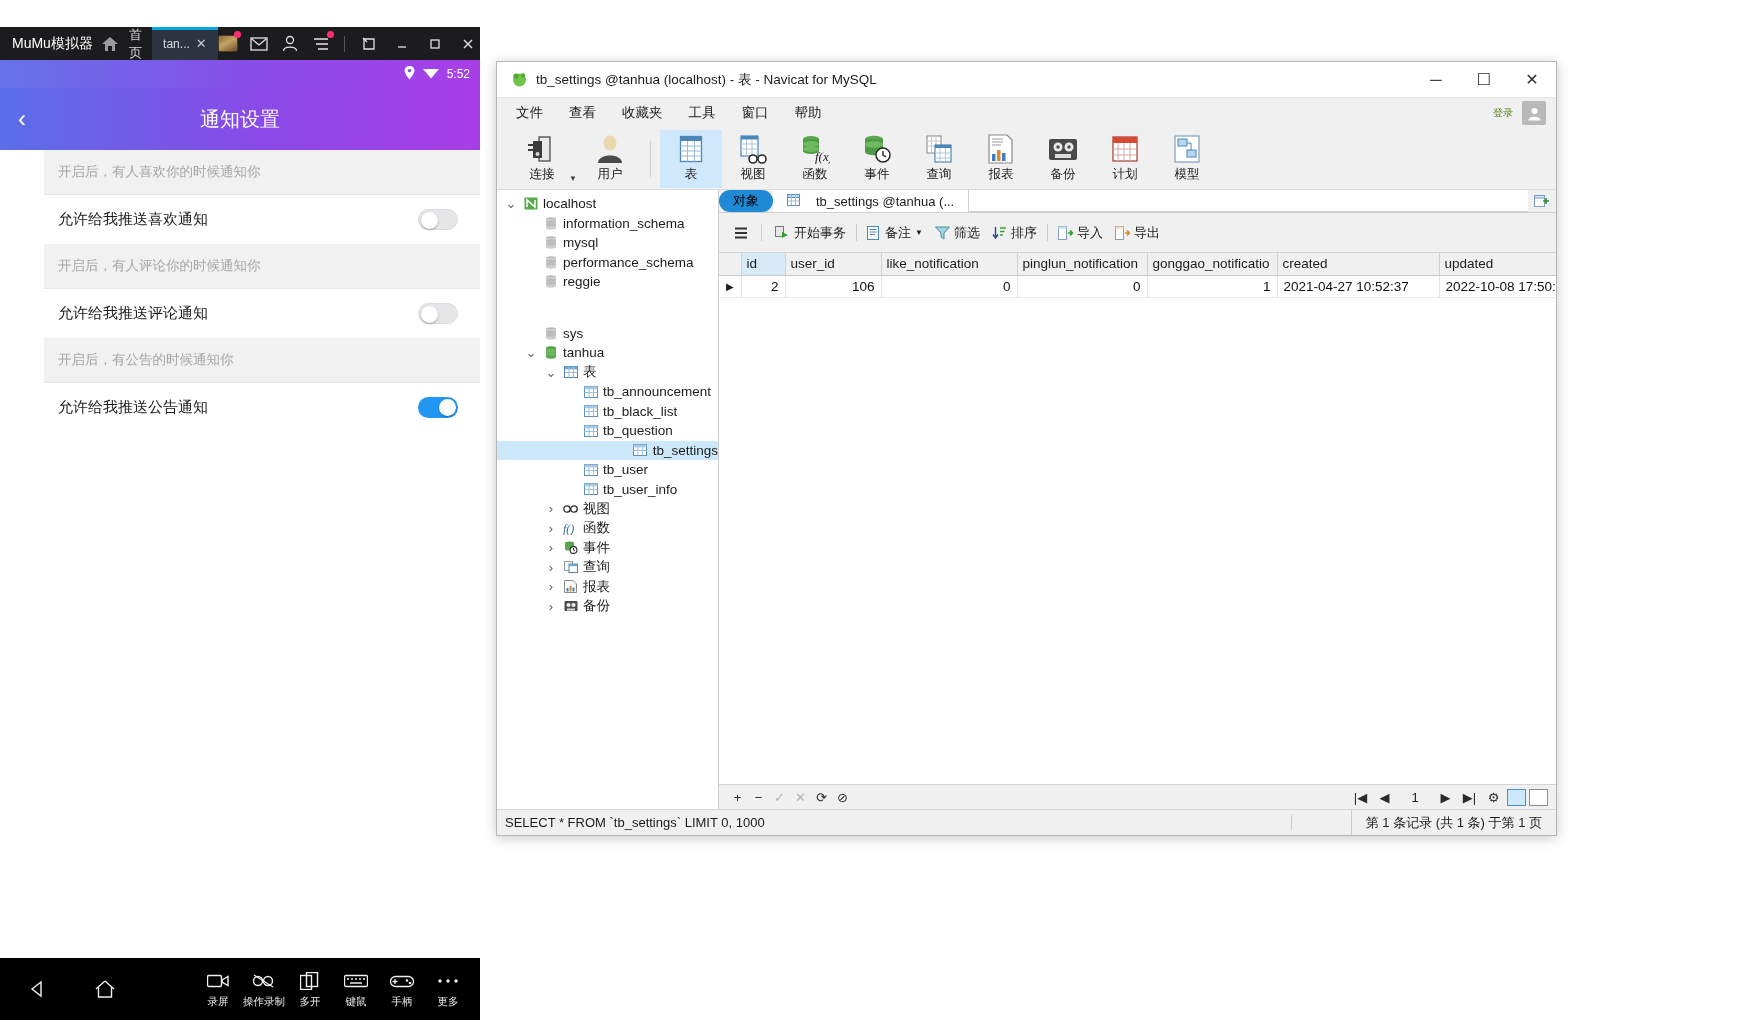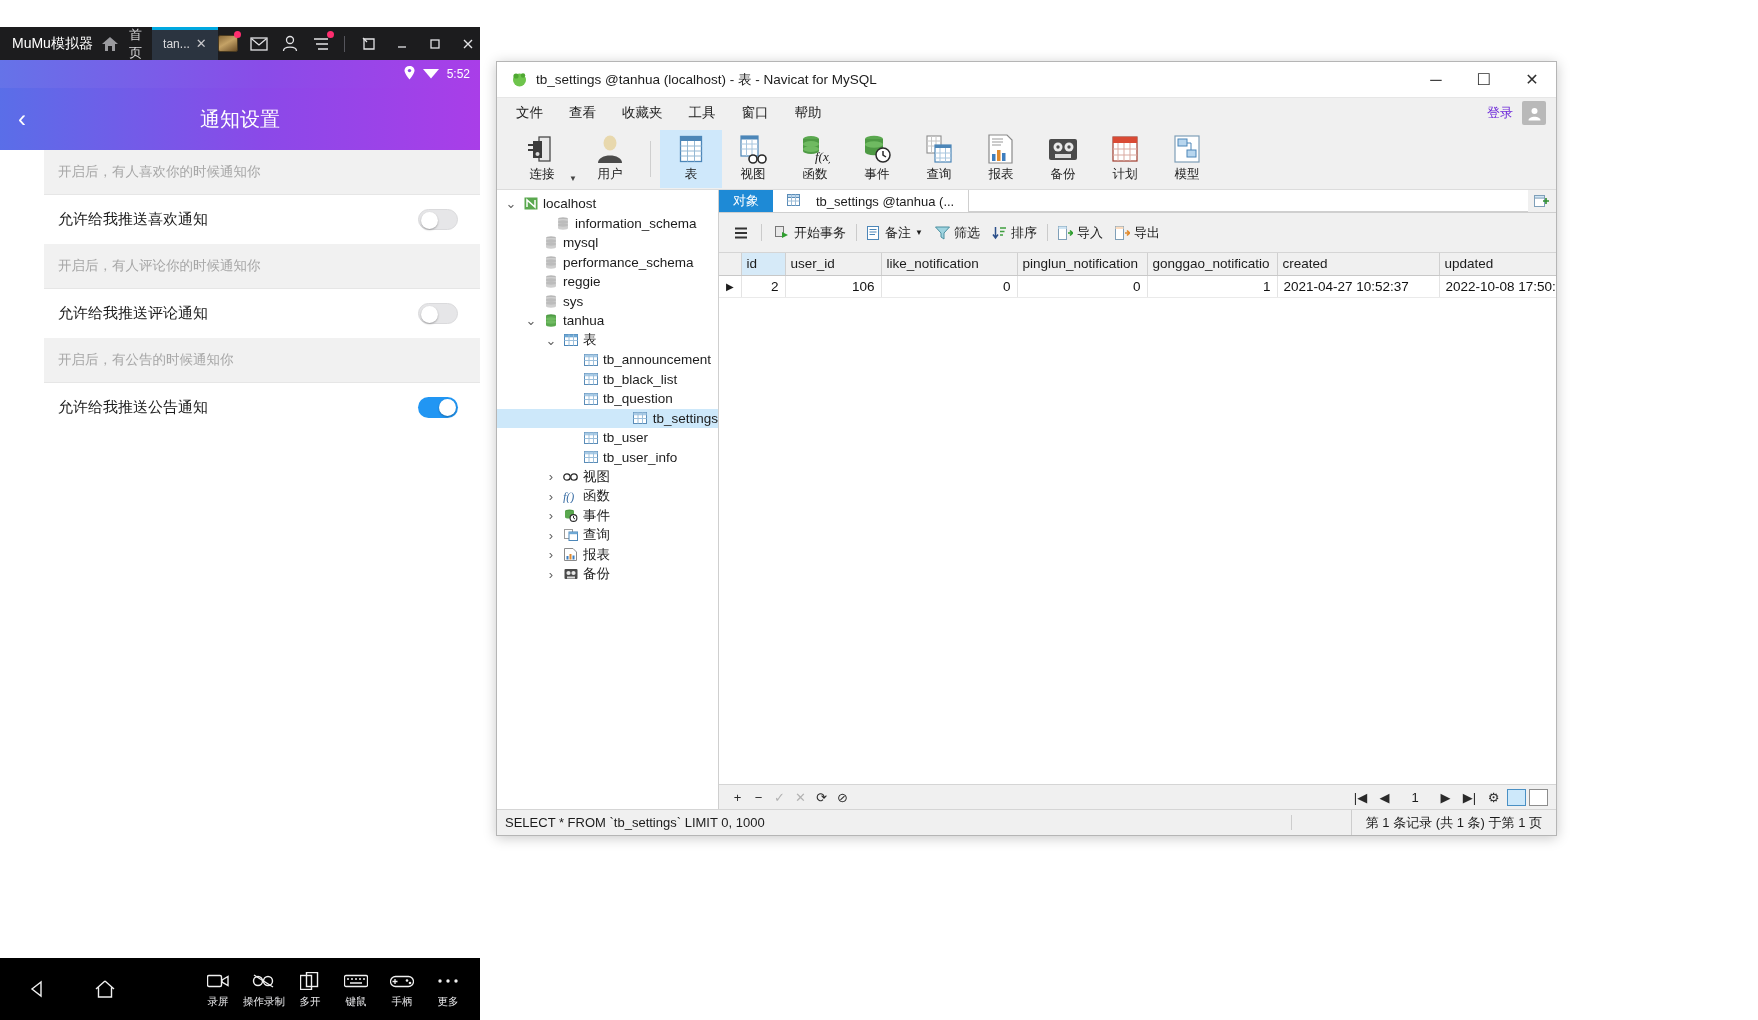--- a/index.html
+++ b/index.html
@@ -114,21 +114,21 @@
     border-bottom: 1px solid #e6e6e6;
   }
   .nv-title-ico { width: 17px; height: 17px; margin: 0 8px 0 14px; }
   .nv-title-text { font-size: 13.5px; color: #1c1c1c; }
   .nv-title-btns { margin-left: auto; display: flex; height: 100%; }
   .nv-tbtn { width: 48px; display: flex; align-items: center; justify-content: center; color: #303030; cursor: pointer; }
 
   .nv-menubar { height: 30px; background: #f0f0f0; display: flex; align-items: center; padding-left: 6px; }
   .nv-menu { padding: 4px 13px; font-size: 13.5px; color: #1c1c1c; cursor: pointer; }
   .nv-login { margin-left: auto; display: flex; align-items: center; gap: 9px; padding-right: 10px; }
-  .nv-login-text { font-size: 13px; color: #6d28d9; cursor: pointer; }
+  .nv-login-text { font-size: 10px; color: #4d7c0f; cursor: pointer; }
   .nv-login-av { width: 24px; height: 24px; background: #b9b9b9; color: #fff; display: flex; align-items: center; justify-content: center; border-radius: 2px; }
 
   .nv-toolbar { height: 62px; background: #f0f0f0; display: flex; align-items: center; padding-left: 14px; border-bottom: 1px solid #dcdcdc; }
   .tb-item { width: 62px; height: 58px; display: flex; flex-direction: column; align-items: center; justify-content: center; gap: 2px; cursor: pointer; }
   .tb-item.active { background: #cfe8fb; }
   .tb-ico { height: 30px; display: flex; align-items: flex-end; justify-content: center; }
   .tb-lbl { font-size: 12.5px; color: #1c1c1c; }
   .tb-caret { font-size: 8px; color: #444; align-self: flex-end; margin: 0 2px 6px -4px; cursor: pointer; }
   .tb-sep { width: 1px; height: 36px; background: #cfcfcf; margin: 0 9px; }
 
@@ -138,21 +138,21 @@
     overflow: hidden; padding-top: 4px; font-size: 13.5px; color: #1c1c1c;
   }
   .tr-row { height: 19.5px; display: flex; align-items: center; gap: 5px; cursor: pointer; white-space: nowrap; }
   .tr-row.sel { background: #cde8fa; justify-content: flex-end; }
   .tr-arrow { width: 14px; text-align: center; font-size: 9px; color: #606060; }
   .tr-ico { width: 15px; height: 14px; display: flex; align-items: center; justify-content: center; }
 
   .nv-right { flex: 1; display: flex; flex-direction: column; background: #ffffff; min-width: 0; }
   .nv-tabs { height: 23px; background: #f0f0f0; display: flex; align-items: stretch; border-bottom: 1px solid #cfcfcf; }
   .nv-tab { display: flex; align-items: center; gap: 5px; padding: 0 14px; font-size: 13px; cursor: pointer; }
-  .nv-tab.obj { background: #1e8ad6; color: #ffffff; }
+  .nv-tab.obj { background: #1e8ad6; color: #000000; border-radius: 11px; }
   .nv-tab.cur { background: #ffffff; color: #1c1c1c; border-right: 1px solid #cfcfcf; gap: 16px; }
   .nv-tab-rest { flex: 1; background: #ffffff; border-bottom: 1px solid #cfcfcf; }
   .nv-tab-plus { width: 28px; background: #f0f0f0; display: flex; align-items: center; justify-content: center; cursor: pointer; }
 
   .grid-toolbar { height: 40px; background: #f0f0f0; display: flex; align-items: center; gap: 3px; padding-left: 9px; border-bottom: 1px solid #d5d5d5; }
   .gt-btn { display: flex; align-items: center; gap: 4px; padding: 3px 6px; font-size: 13px; color: #1c1c1c; cursor: pointer; }
   .gt-sep { width: 1px; height: 17px; background: #cbcbcb; margin: 0 4px; }
 
   .grid-wrap { flex: 1; overflow: hidden; background: #ffffff; display: flex; flex-direction: column; min-height: 0; }
   table.grid { border-collapse: collapse; table-layout: fixed; width: 100%; font-size: 13.5px; }
@@ -546,21 +546,21 @@
           <div class="tr-row" style="padding-left: 7px;">
             <span class="tr-arrow" style="font-size: 13px;">⌄</span>
             <span class="tr-ico">
               <svg width="14" height="13" viewBox="0 0 14 13">
                 <rect x="0.5" y="0.5" width="13" height="12" fill="#5aa84f"></rect>
                 <path d="M3 10 L3 3 L11 10 L11 3" fill="none" stroke="#fff" stroke-width="1.5"></path>
               </svg>
             </span>
             <span>localhost</span>
           </div>
-          <div class="tr-row" style="padding-left: 27px; margin-left: 12px;">
+          <div class="tr-row" style="padding-left: 27px;">
             <span class="tr-arrow"></span>
             <span class="tr-ico">
               <svg width="12" height="13" viewBox="0 0 12 13">
                 <ellipse cx="6" cy="2" rx="5" ry="1.7" fill="#b8b8b8"></ellipse>
                 <path d="M1 2 v9 a5 1.7 0 0 0 10 0 V2" fill="#cfcfcf"></path>
                 <ellipse cx="6" cy="5" rx="5" ry="1.7" fill="#bcbcbc"></ellipse>
                 <ellipse cx="6" cy="8" rx="5" ry="1.7" fill="#bcbcbc"></ellipse>
               </svg>
             </span>
             <span>information_schema</span>
@@ -594,21 +594,21 @@
             <span class="tr-ico">
               <svg width="12" height="13" viewBox="0 0 12 13">
                 <ellipse cx="6" cy="2" rx="5" ry="1.7" fill="#b8b8b8"></ellipse>
                 <path d="M1 2 v9 a5 1.7 0 0 0 10 0 V2" fill="#cfcfcf"></path>
                 <ellipse cx="6" cy="5" rx="5" ry="1.7" fill="#bcbcbc"></ellipse>
                 <ellipse cx="6" cy="8" rx="5" ry="1.7" fill="#bcbcbc"></ellipse>
               </svg>
             </span>
             <span>reggie</span>
           </div>
-          <div class="tr-row" style="padding-left: 27px;">
+          <div class="tr-row" style="padding-left: 27px; margin-top: 32px;">
             <span class="tr-arrow"></span>
             <span class="tr-ico">
               <svg width="12" height="13" viewBox="0 0 12 13">
                 <ellipse cx="6" cy="2" rx="5" ry="1.7" fill="#b8b8b8"></ellipse>
                 <path d="M1 2 v9 a5 1.7 0 0 0 10 0 V2" fill="#cfcfcf"></path>
                 <ellipse cx="6" cy="5" rx="5" ry="1.7" fill="#bcbcbc"></ellipse>
                 <ellipse cx="6" cy="8" rx="5" ry="1.7" fill="#bcbcbc"></ellipse>
               </svg>
             </span>
             <span>sys</span>

